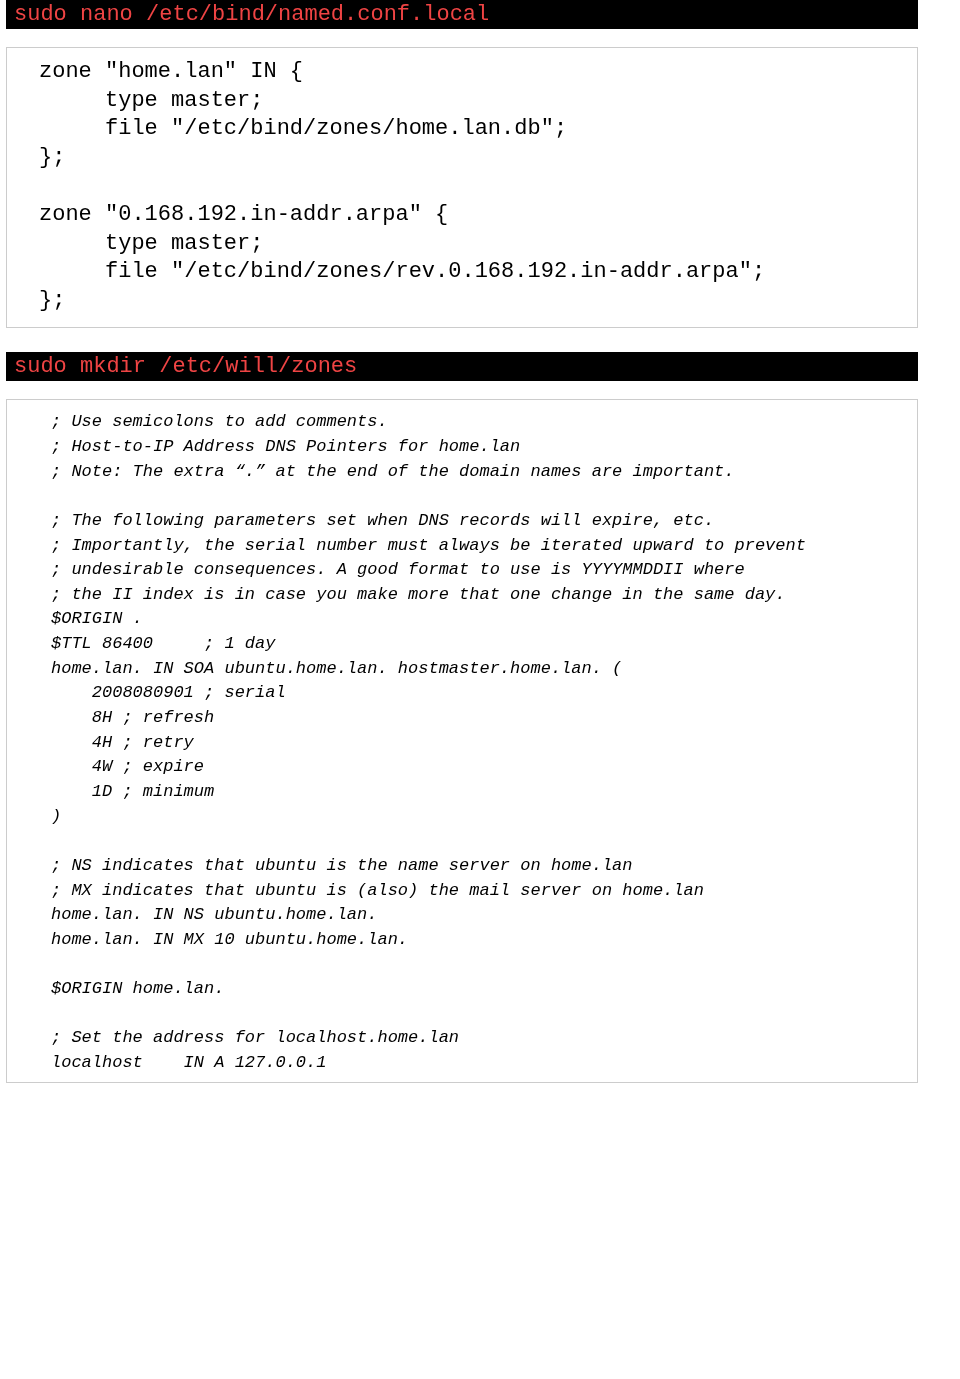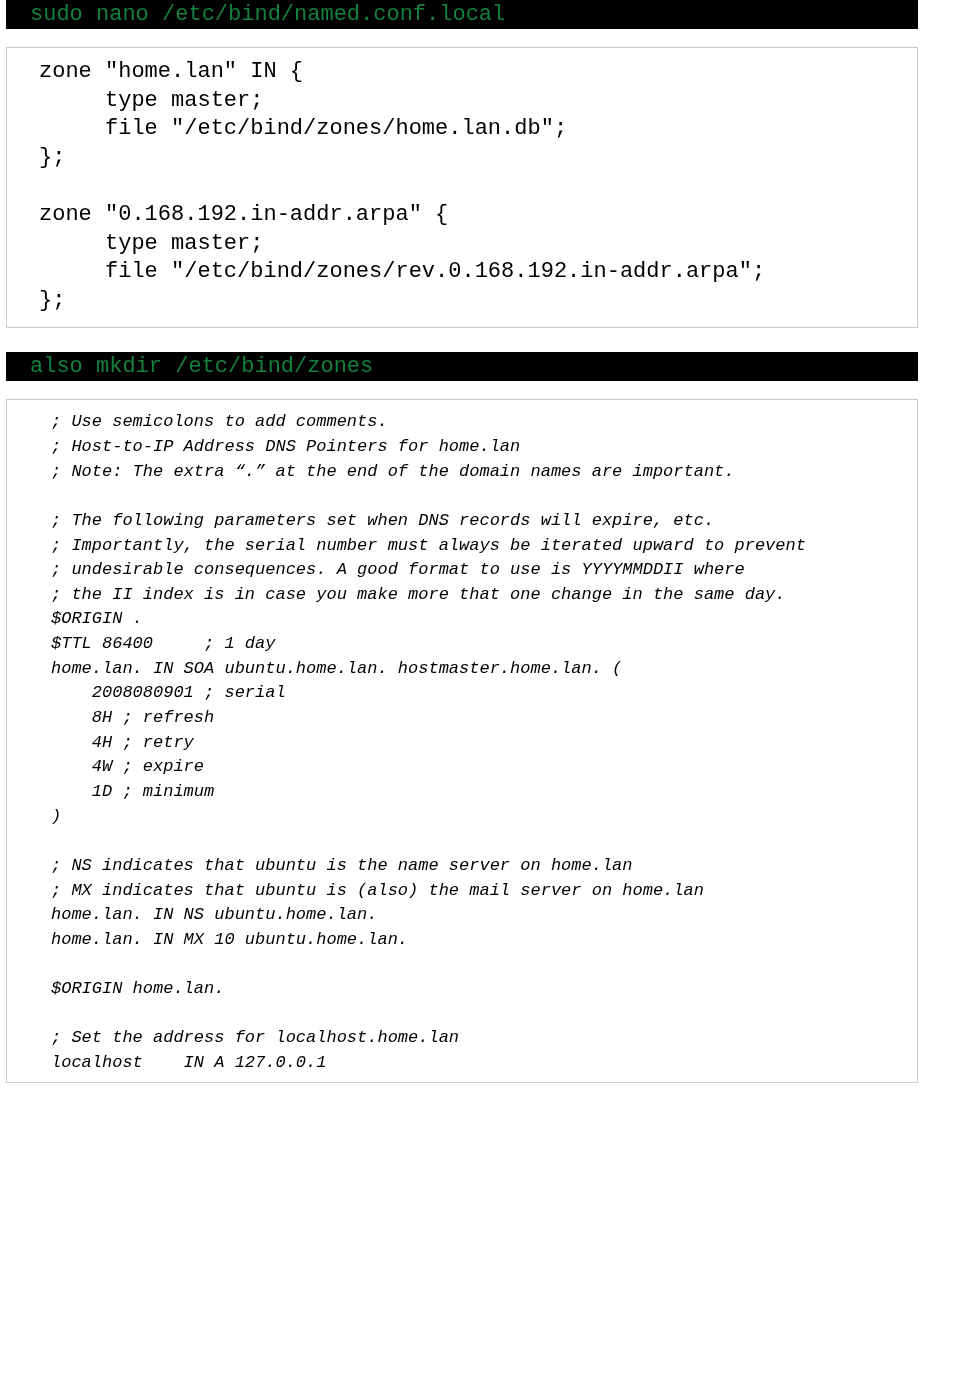--- a/index.html
+++ b/index.html
@@ -16,24 +16,24 @@
     padding: 0 0 30px 0;
   }
   h2.step {
     font-family: Georgia, "Times New Roman", serif;
     font-weight: bold;
     font-size: 30px;
     margin: 0 0 18px 0;
   }
   .terminal {
     background: #000000;
-    color: #15803d;
+    color: #ef4444;
     font-family: "Courier New", Courier, monospace;
     font-size: 22px;
-    padding: 2px 6px 2px 24px;
+    padding: 2px 6px 2px 8px;
     margin: 0 0 18px 0;
     letter-spacing: 0;
     white-space: pre;
   }
   pre.codebox {
     border: 1px solid #cccccc;
     background: #ffffff;
     font-family: "Courier New", Courier, monospace;
     font-size: 22px;
     line-height: 1.3;
@@ -70,21 +70,21 @@
      type master;
      file "/etc/bind/zones/home.lan.db";
 };
 
 zone "0.168.192.in-addr.arpa" {
      type master;
      file "/etc/bind/zones/rev.0.168.192.in-addr.arpa";
 };</pre>
 
 
-  <div class="terminal">also mkdir /etc/bind/zones</div>
+  <div class="terminal">sudo mkdir /etc/will/zones</div>
 
 
 
   <pre class="codebox small">; Use semicolons to add comments.
 ; Host-to-IP Address DNS Pointers for home.lan
 ; Note: The extra “.” at the end of the domain names are important.
 
 ; The following parameters set when DNS records will expire, etc.
 ; Importantly, the serial number must always be iterated upward to prevent
 ; undesirable consequences. A good format to use is YYYYMMDDII where

